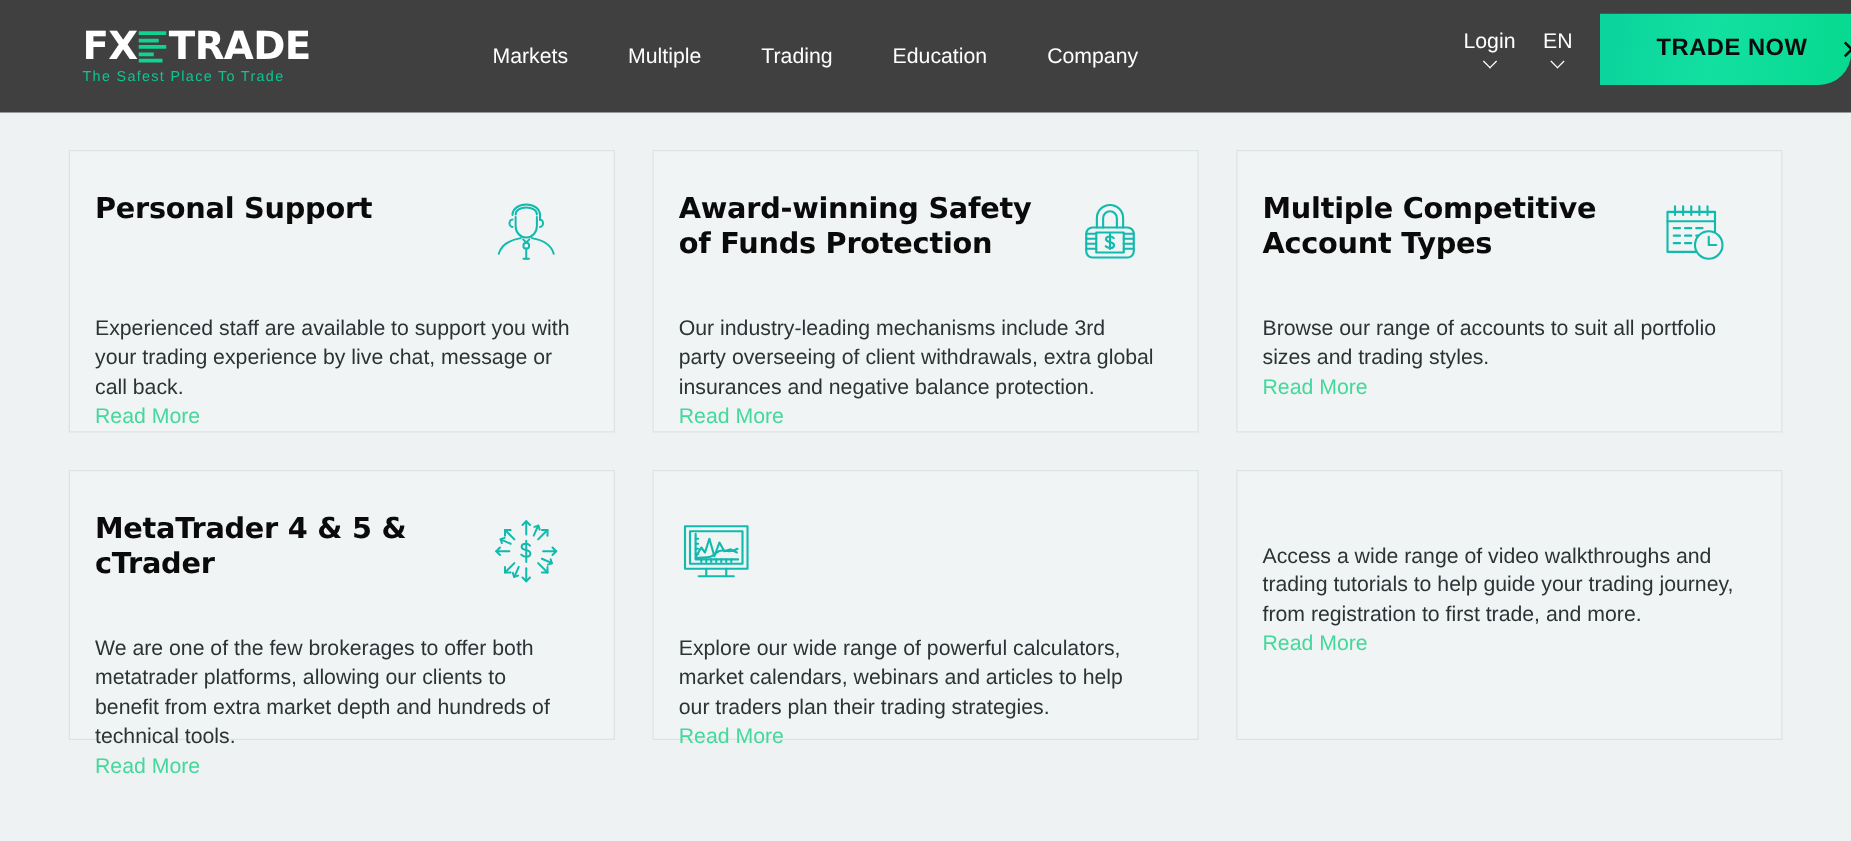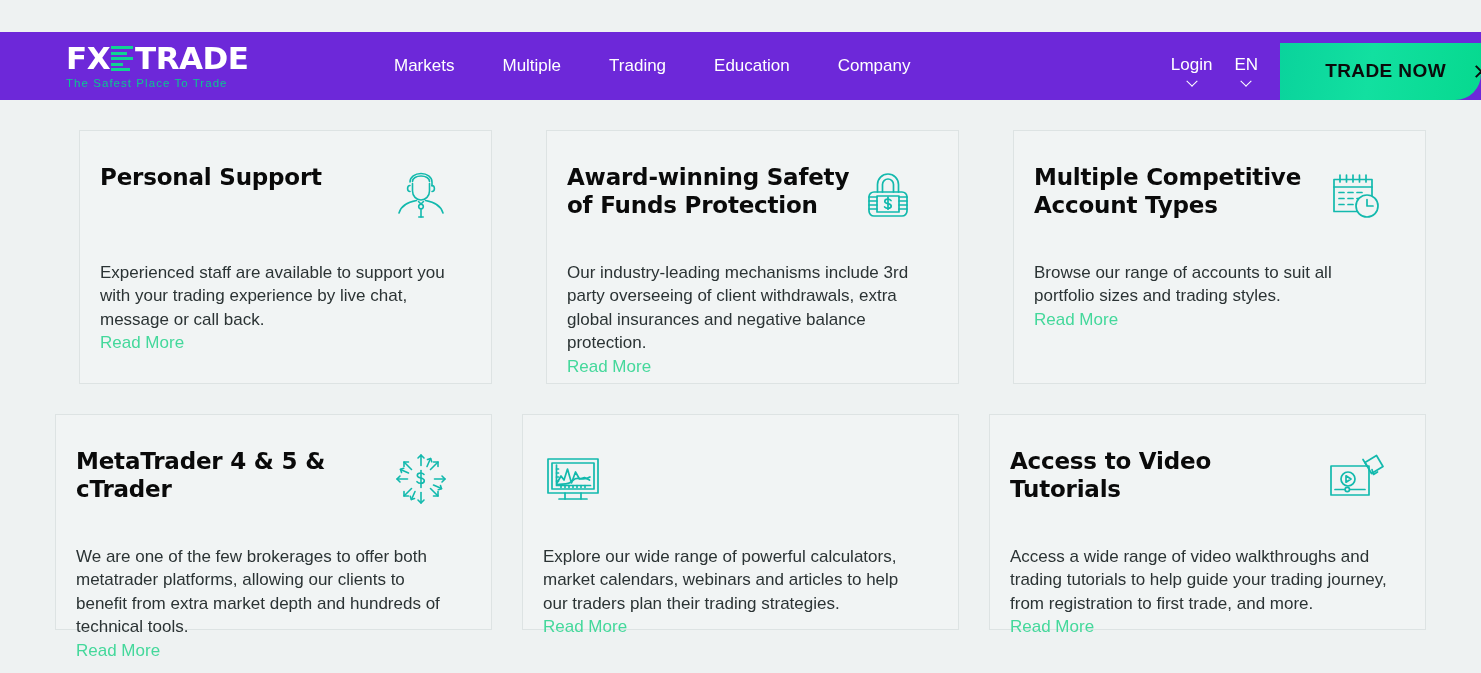--- a/index.html
+++ b/index.html
@@ -6,26 +6,25 @@
   html, body {
     width: 1481px;
     height: 673px;
     overflow: hidden;
     font-family: "Liberation Sans", sans-serif;
     background: #eef2f2;
   }
 
   
   .header {
-    height: 68px;
-    background: #6d28d9;
+    height: 90px;
+    background: #404040;
     display: flex;
     align-items: center;
     position: relative;
-    margin-top: 32px;
   }
   .logo-wrap {
     margin-left: 66px;
     width: 200px;
     display: flex;
     flex-direction: column;
     justify-content: center;
   }
   .logo-main {
     display: flex;
@@ -145,21 +144,21 @@
     grid-template-columns: 437px 437px 437px;
     column-gap: 30px;
     row-gap: 30px;
   }
   .card {
     background: #f1f4f4;
     border: 1px solid #dde3e3;
     padding: 32px 34px 20px 20px;
     position: relative;
   }
-  .card-r1 { height: 254px; margin-left: 24px; }
+  .card-r1 { height: 226px; }
   .card-r2 { height: 216px; }
   .card-head {
     display: flex;
     justify-content: space-between;
     align-items: flex-start;
     min-height: 74px;
   }
   .card-title {
     font-size: 23px;
     font-weight: bold;
@@ -371,37 +370,20 @@
         </div>
       </div>
       <div class="card-body">
         <span class="card-text">Explore our wide range of powerful calculators, market calendars, webinars and articles to help our traders plan their trading strategies.</span>
         <br>
         <a class="read-more">Read More</a>
       </div>
     </div>
 
     <div class="card card-r2">
-      <div class="card-head">
-        <div class="card-title">Access to Video Tutorials</div>
-        <div class="card-icon">
-          <svg viewBox="0 0 60 60" width="60" height="60" fill="none" stroke="#12b9ad" stroke-width="1.7" stroke-linecap="round" stroke-linejoin="round">
-            <path d="M6 17h38v29H6z"></path>
-            <circle cx="23" cy="30" r="7"></circle>
-            <path d="M21 26.8l5 3.2-5 3.2z"></path>
-            <path d="M10 40.5h9.5M25 40.5h15"></path>
-            <circle cx="22.3" cy="40.5" r="2.2"></circle>
-            <g>
-              <path d="M40 13.5l11.5-7 6.5 11-11.5 7z"></path>
-              <path d="M38 10.5l4 6.5"></path>
-              <path d="M47 20.5l1.5 5 4-2.5"></path>
-            </g>
-          </svg>
-        </div>
-      </div>
       <div class="card-body">
         <span class="card-text">Access a wide range of video walkthroughs and trading tutorials to help guide your trading journey, from registration to first trade, and more.</span>
         <br>
         <a class="read-more">Read More</a>
       </div>
     </div>
 
   </div>
 </div>
 

